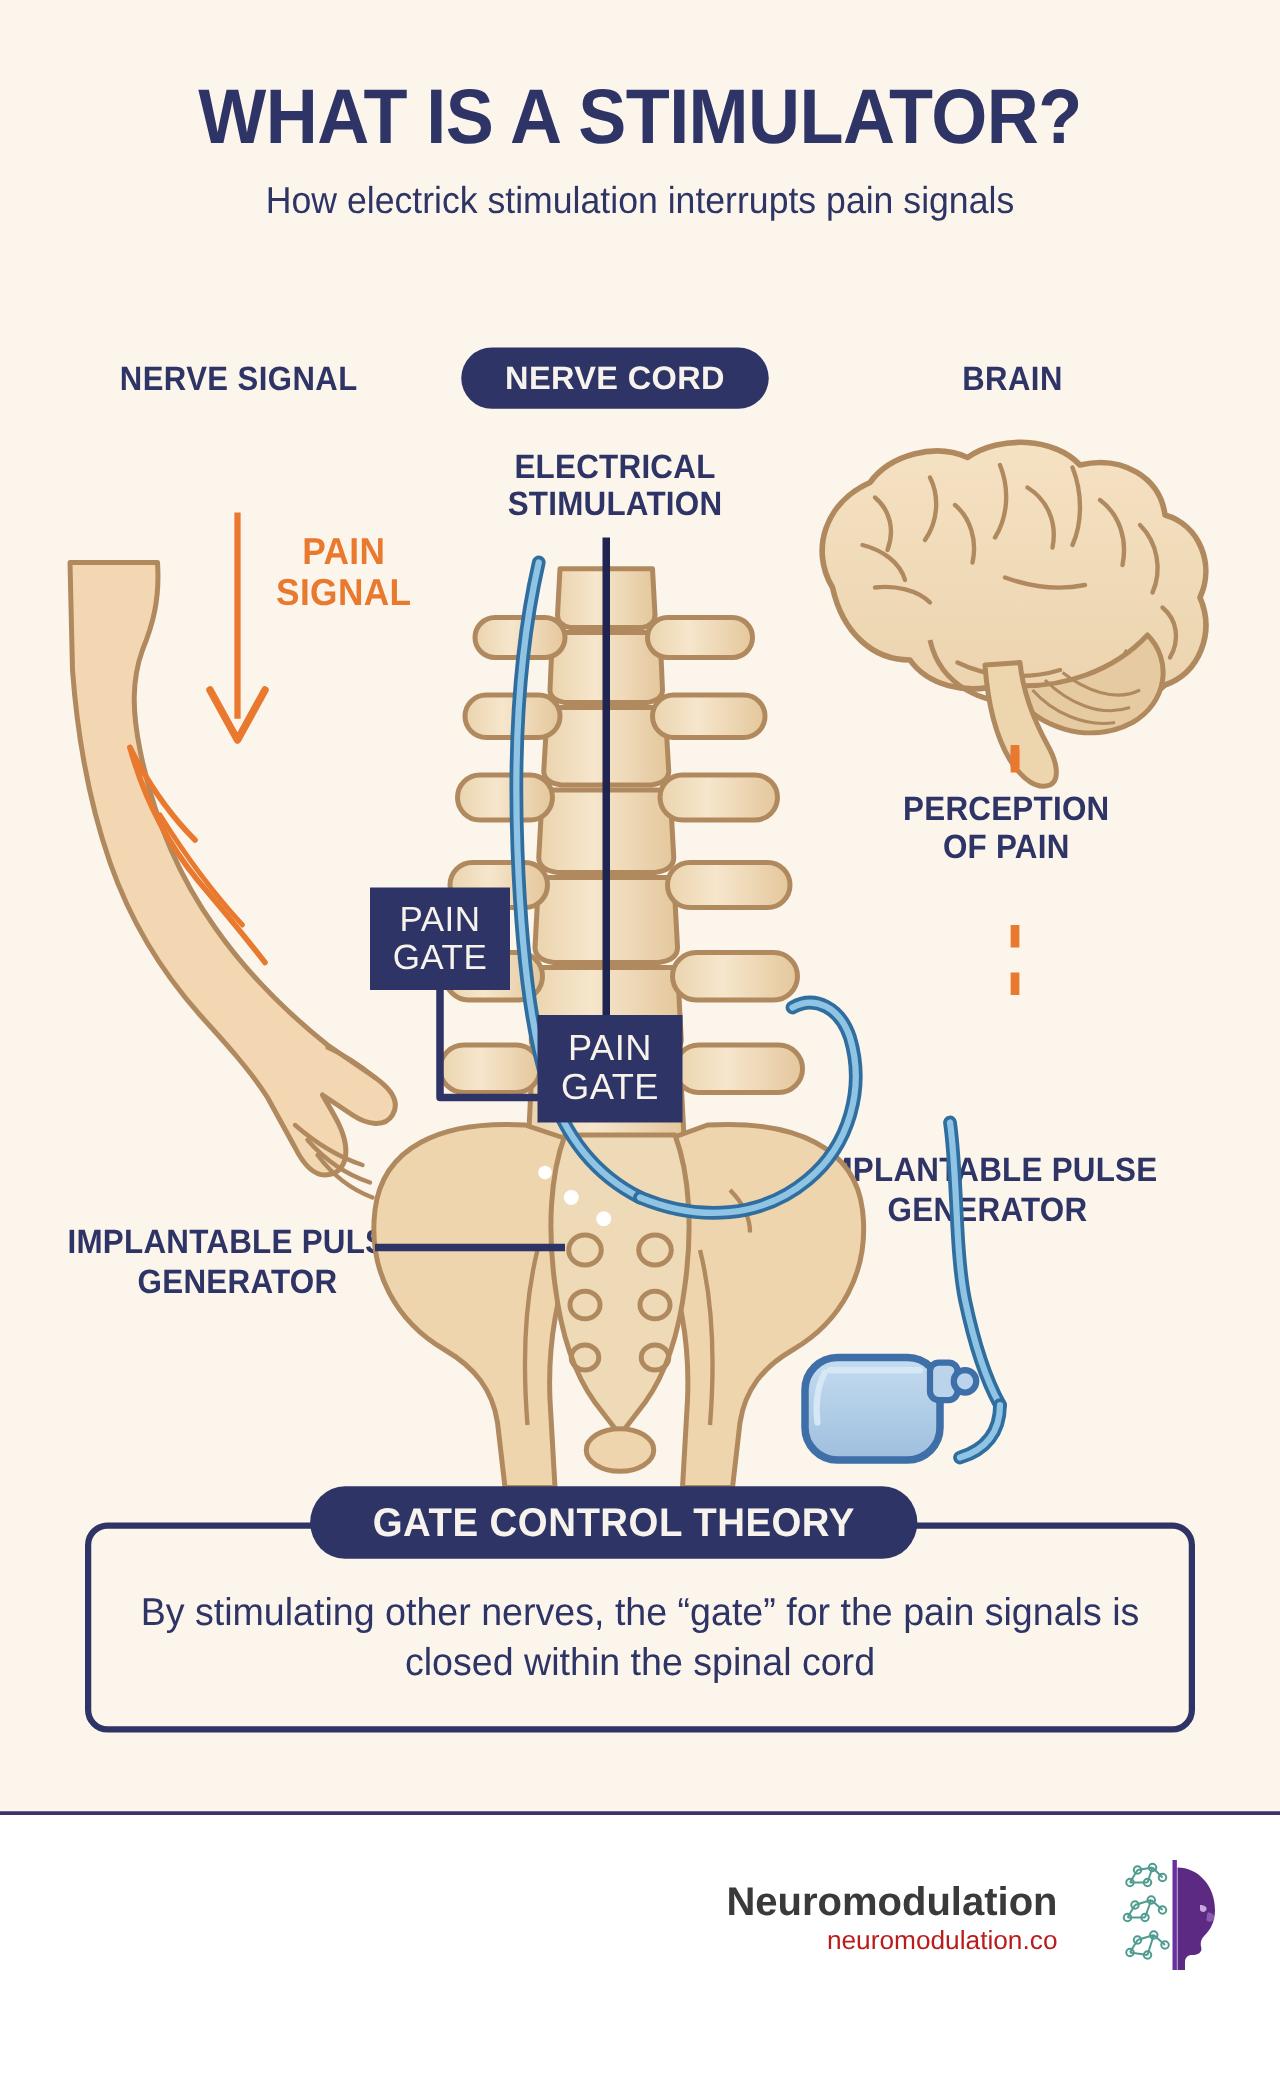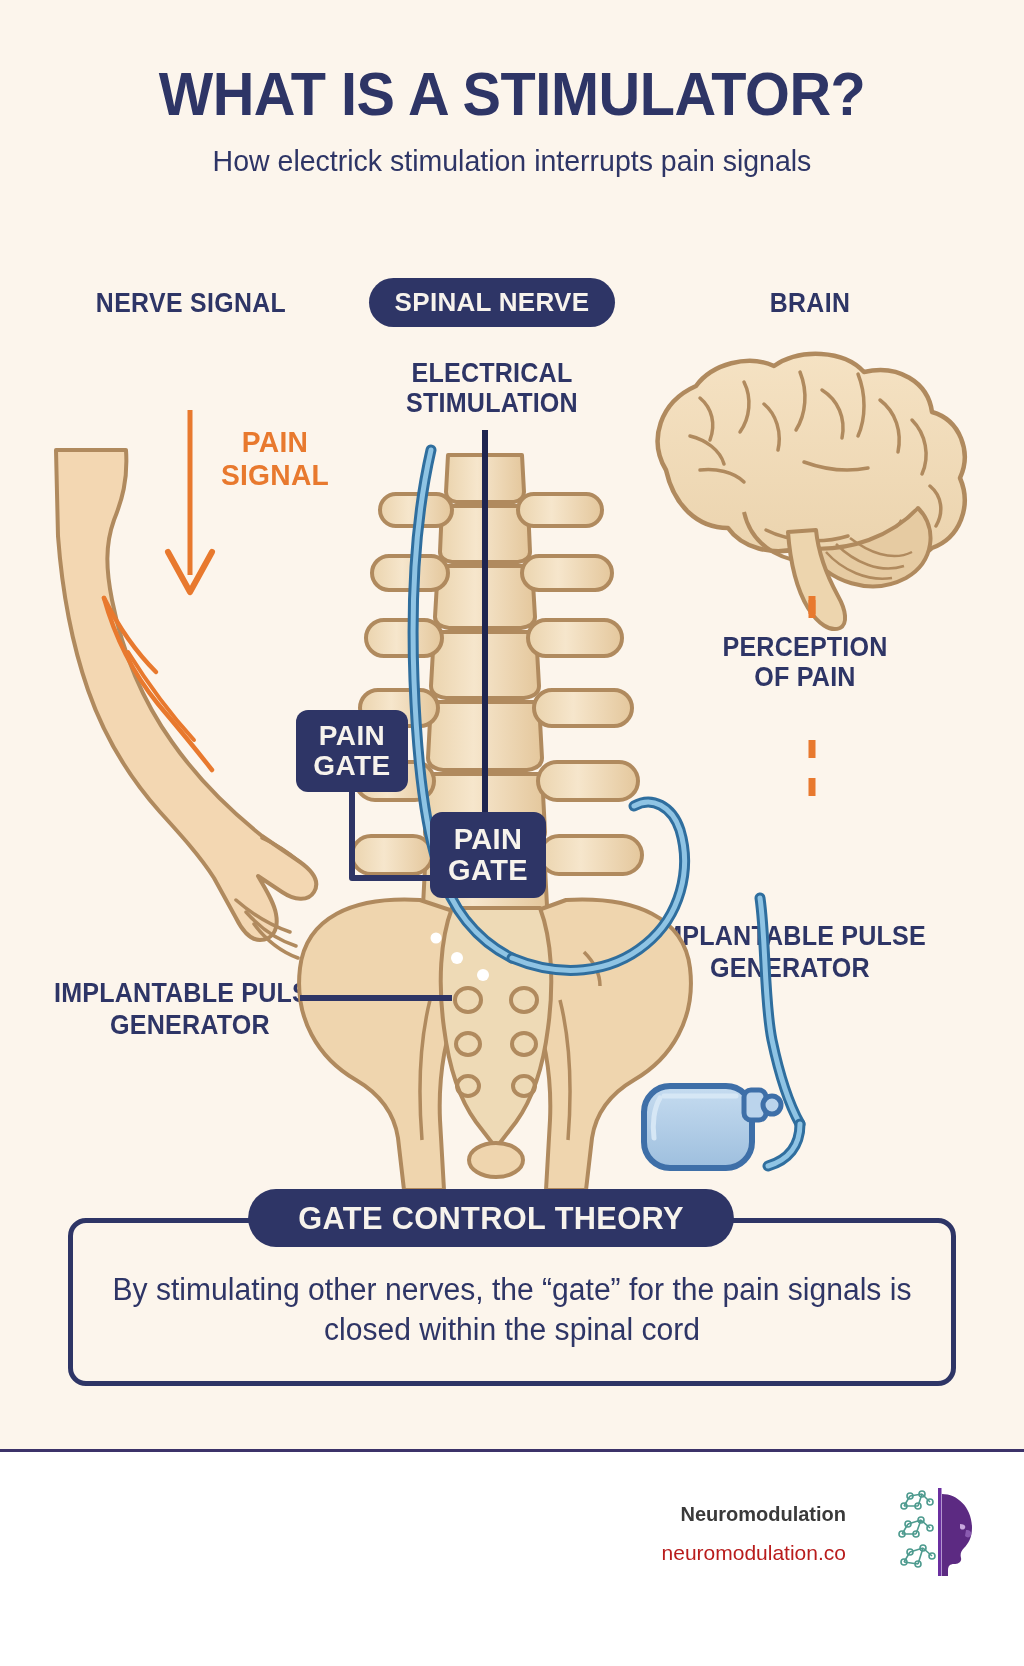--- a/index.html
+++ b/index.html
@@ -49,22 +49,22 @@
   #lbl-ipg-right{left:640px;top:920px;width:300px;line-height:1.2;}
 
   .pain-signal{
     position:absolute;left:180px;top:425px;width:190px;
     font-size:30px;font-weight:bold;color:#E8792E;
     text-align:center;line-height:1.1;letter-spacing:0.3px;transform:scaleX(0.94);
   }
 
   
   .gate{
-    position:absolute;background:#2E3566;border-radius:12px;
-    color:#F7F3EC;font-weight:bold;text-align:center;
+    position:absolute;background:#2E3566;border-radius:0;
+    color:#F7F3EC;font-weight:normal;text-align:center;
     display:flex;align-items:center;justify-content:center;
     line-height:1.08;letter-spacing:0.4px;
   }
   #gate-a{left:296px;top:710px;width:112px;height:82px;font-size:28px;}
   #gate-b{left:430px;top:812px;width:116px;height:86px;font-size:29px;}
 
   
   .theory-box{
     position:absolute;left:68px;top:1218px;width:888px;height:168px;
     border:5px solid #2E3566;border-radius:18px;box-sizing:border-box;
@@ -80,38 +80,38 @@
     position:absolute;left:88px;top:1270px;width:848px;
     text-align:center;font-size:31px;color:#2E3566;
     line-height:1.30;font-weight:normal;transform:scaleX(0.97);
   }
 
   
   .foot-rule{position:absolute;left:0;top:1449px;width:1024px;height:3px;background:#3C3269;}
   .footer{position:absolute;left:0;top:1452px;width:1024px;height:214px;background:#FFFFFF;}
   .foot-brand{
     position:absolute;right:178px;top:1503px;width:420px;text-align:right;
-    font-size:20px;font-weight:bold;color:#3A3A3A;
+    font-size:32px;font-weight:bold;color:#3A3A3A;
   }
   .foot-url{
     position:absolute;right:178px;top:1541px;width:420px;text-align:right;
     font-size:21px;color:#b91c1c;
   }
   .foot-logo{position:absolute;right:42px;top:1486px;width:94px;height:92px;}
 </style>
 </head>
 <body>
 
 <div class="page">
 
   <div class="title">WHAT IS A STIMULATOR?</div>
   <div class="subtitle">How electrick stimulation interrupts pain signals</div>
 
   <div class="seclabel" id="lbl-nerve">NERVE SIGNAL</div>
-  <div class="pill" id="pill-spinal">SPINAL NERVE</div>
+  <div class="pill" id="pill-spinal">NERVE CORD</div>
   <div class="seclabel" id="lbl-brain">BRAIN</div>
 
   <div class="stack-label" id="lbl-elec">
     <div>ELECTRICAL</div>
     <div>STIMULATION</div>
   </div>
 
   <div class="pain-signal">
     <div>PAIN</div>
     <div>SIGNAL</div>

